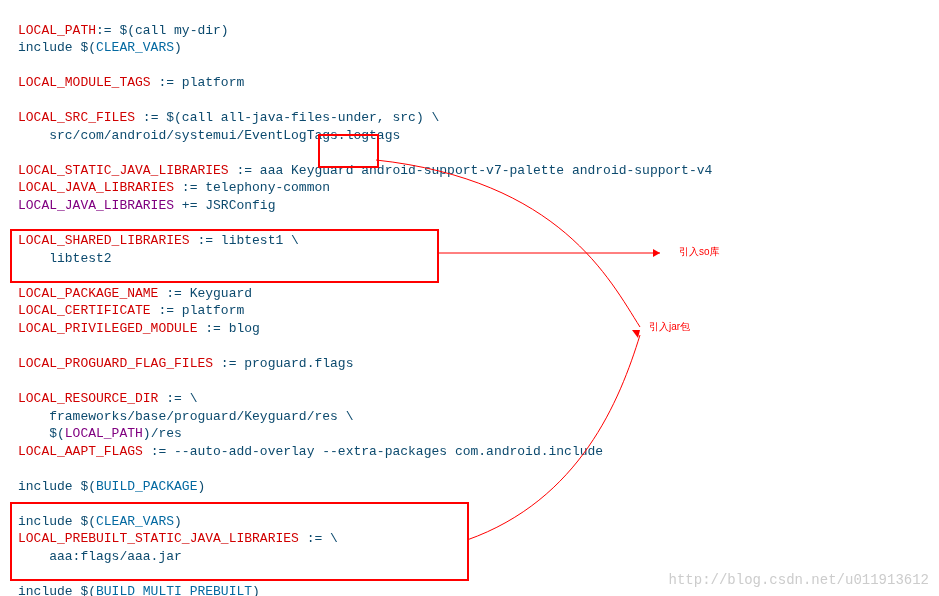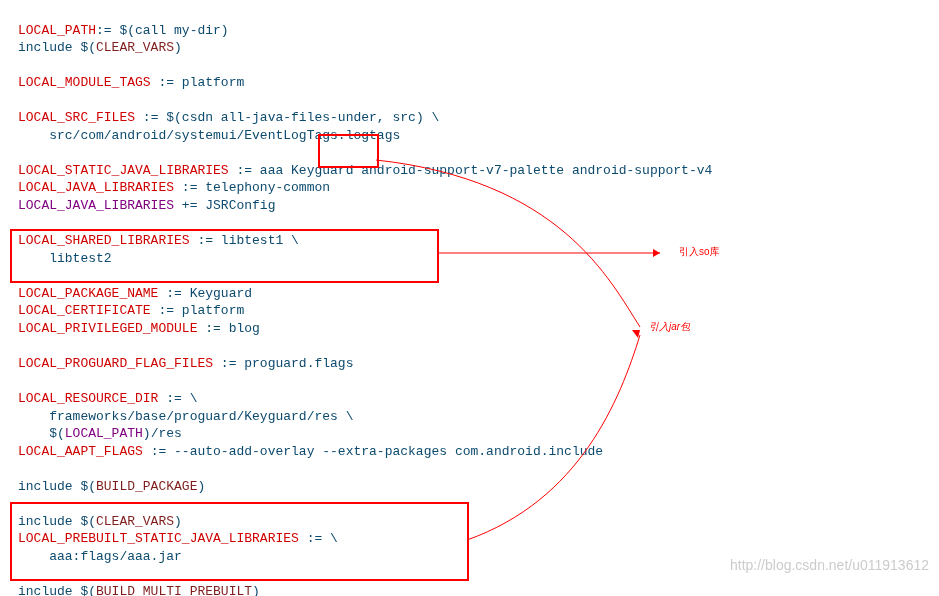--- a/index.html
+++ b/index.html
@@ -13,21 +13,21 @@
     width: 939px;
     height: 596px;
     overflow: hidden;
   }
   .code {
     padding: 4px 0 0 18px;
     white-space: pre;
   }
   .kw  { color: #d00000; }  
   .kw2 { color: #800080; }  
-  .kw3 { color: #7f1d1d; }  
+  .kw3 { color: #0369a1; }  
   .txt { color: #0c4a6e; }
   .box {
     position: absolute;
     border: 2px solid red;
     pointer-events: none;
   }
   .anno {
     position: absolute;
     color: red;
     font-family: sans-serif;
@@ -35,36 +35,36 @@
   }
   svg.overlay {
     position: absolute;
     left: 0; top: 0;
     width: 939px; height: 596px;
     pointer-events: none;
   }
   .watermark {
     position: absolute;
     right: 10px;
-    bottom: 21px;
+    bottom: 6px;
     color: #ccc;
-    font-family: Liberation Sans, sans-serif;
+    font-family: Liberation Mono, monospace;
     font-size: 14px;
   }
 </style>
 </head>
 <body>
 
 <div class="code">
 <span class="kw">LOCAL_PATH</span><span class="txt">:= $(call my-dir)</span>
 <span class="txt">include $(</span><span class="kw3">CLEAR_VARS</span><span class="txt">)</span>
 
 <span class="kw">LOCAL_MODULE_TAGS</span><span class="txt"> := platform</span>
 
-<span class="kw">LOCAL_SRC_FILES</span><span class="txt"> := $(csdn all-java-files-under, src) \</span>
+<span class="kw">LOCAL_SRC_FILES</span><span class="txt"> := $(call all-java-files-under, src) \</span>
 <span class="txt">    src/com/android/systemui/EventLogTags.logtags</span>
 
 <span class="kw">LOCAL_STATIC_JAVA_LIBRARIES</span><span class="txt"> := aaa Keyguard android-support-v7-palette android-support-v4</span>
 <span class="kw">LOCAL_JAVA_LIBRARIES</span><span class="txt"> := telephony-common</span>
 <span class="kw2">LOCAL_JAVA_LIBRARIES</span><span class="txt"> += JSRConfig</span>
 
 <span class="kw">LOCAL_SHARED_LIBRARIES</span><span class="txt"> := libtest1 \</span>
 <span class="txt">    libtest2</span>
 
 <span class="kw">LOCAL_PACKAGE_NAME</span><span class="txt"> := Keyguard</span>
@@ -87,21 +87,21 @@
 <span class="txt">include $(</span><span class="kw3">BUILD_MULTI_PREBUILT</span><span class="txt">)</span>
 
 
 </div>
 
 <div class="box" style="left:318px; top:134px; width:57px; height:30px;"></div>
 <div class="box" style="left:10px; top:229px; width:425px; height:50px;"></div>
 <div class="box" style="left:10px; top:502px; width:455px; height:75px;"></div>
 
 <div class="anno" style="left:679px; top:245px;">引入so库</div>
-<div class="anno" style="left:649px; top:320px;font-style:italic;">引入jar包</div>
+<div class="anno" style="left:649px; top:320px;">引入jar包</div>
 
 <svg class="overlay">
 
   <path d="M437 253 L660 253" stroke="red" stroke-width="1" fill="none"></path>
   <path d="M660 253 L653 249 L653 257 Z" fill="red"></path>
 
   <path d="M376 160 C 560 180, 610 280, 640 327" stroke="red" stroke-width="1" fill="none"></path>
 
   <path d="M467 540 C 580 500, 620 400, 640 335" stroke="red" stroke-width="1" fill="none"></path>
 

